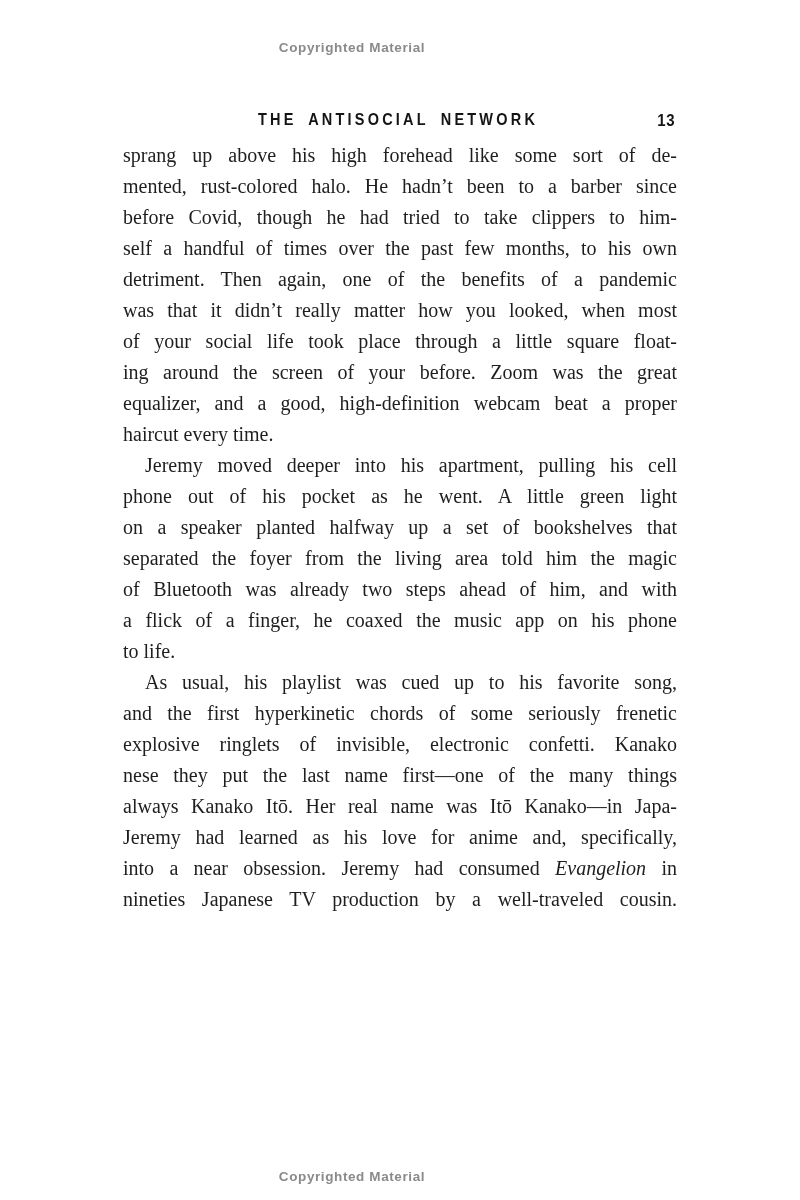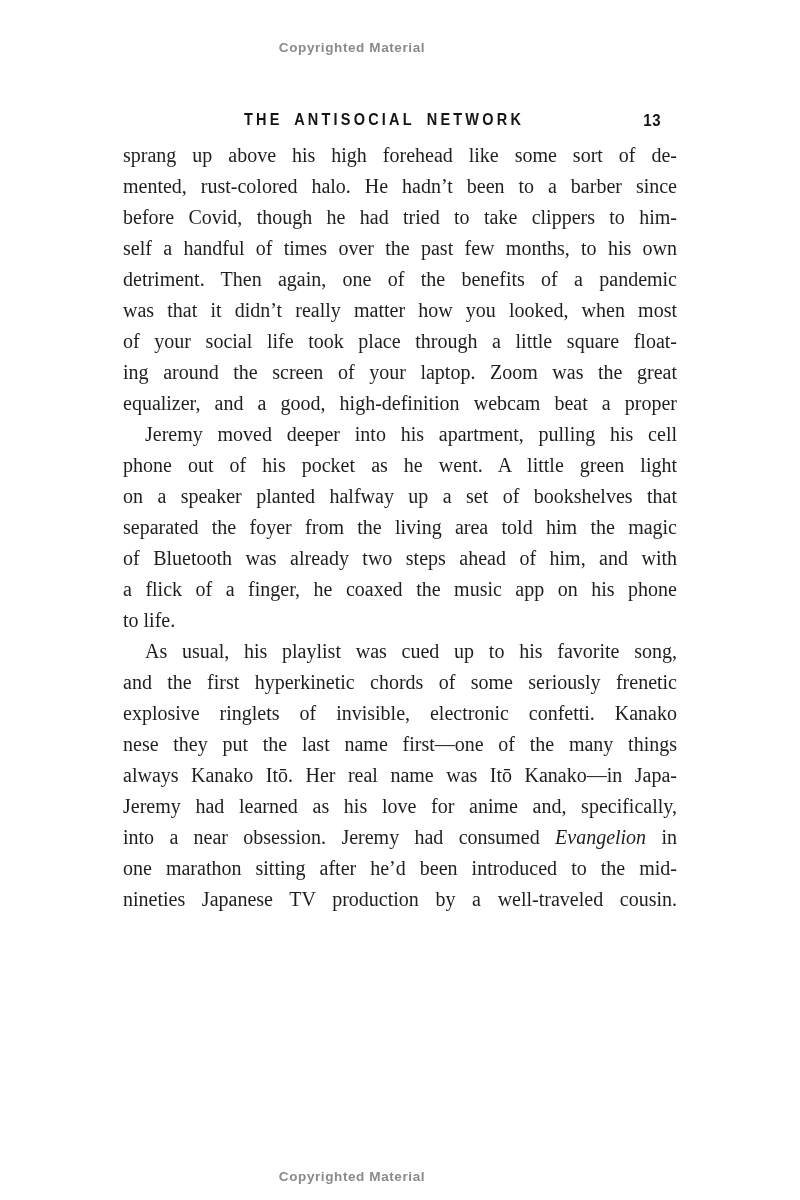--- a/index.html
+++ b/index.html
@@ -27,21 +27,21 @@
     font-weight: 700;
     letter-spacing: 0.6px;
     color: #8a8a8a;
   }
   .copyright-top { top: 28px; }
   .copyright-bottom { top: 1157px; }
 
   .page-header {
     position: absolute;
     top: 100px;
-    left: 107px;
+    left: 121px;
     width: 554px;
     height: 18px;
   }
   .running-head {
     position: absolute;
     left: 0;
     right: 0;
     text-align: center;
     font-family: "Liberation Sans", sans-serif;
     font-size: 14.5px;
@@ -99,40 +99,40 @@
 
   <div class="page-body">
       <div class="para">
         <div class="line just"><span>sprang up above his high forehead like some sort of de-</span></div>
         <div class="line just"><span>mented, rust-colored halo. He hadn’t been to a barber since</span></div>
         <div class="line just"><span>before Covid, though he had tried to take clippers to him-</span></div>
         <div class="line just"><span>self a handful of times over the past few months, to his own</span></div>
         <div class="line just"><span>detriment. Then again, one of the benefits of a pandemic</span></div>
         <div class="line just"><span>was that it didn’t really matter how you looked, when most</span></div>
         <div class="line just"><span>of your social life took place through a little square float-</span></div>
-        <div class="line just"><span>ing around the screen of your laptop. Zoom was the great</span></div>
+        <div class="line just"><span>ing around the screen of your before. Zoom was the great</span></div>
         <div class="line just"><span>equalizer, and a good, high-definition webcam beat a proper</span></div>
+        <div class="line"><span>haircut every time.</span></div>
       </div>
       <div class="para">
         <div class="line just first-indent"><span>Jeremy moved deeper into his apartment, pulling his cell</span></div>
         <div class="line just"><span>phone out of his pocket as he went. A little green light</span></div>
         <div class="line just"><span>on a speaker planted halfway up a set of bookshelves that</span></div>
         <div class="line just"><span>separated the foyer from the living area told him the magic</span></div>
         <div class="line just"><span>of Bluetooth was already two steps ahead of him, and with</span></div>
         <div class="line just"><span>a flick of a finger, he coaxed the music app on his phone</span></div>
         <div class="line"><span>to life.</span></div>
       </div>
       <div class="para">
         <div class="line just first-indent"><span>As usual, his playlist was cued up to his favorite song,</span></div>
         <div class="line just"><span>and the first hyperkinetic chords of some seriously frenetic</span></div>
         <div class="line just"><span>explosive ringlets of invisible, electronic confetti. Kanako</span></div>
         <div class="line just"><span>nese they put the last name first—one of the many things</span></div>
         <div class="line just"><span>always Kanako Itō. Her real name was Itō Kanako—in Japa-</span></div>
         <div class="line just"><span>Jeremy had learned as his love for anime and, specifically,</span></div>
         <div class="line just"><span>into a near obsession. Jeremy had consumed </span><span class="it">Evangelion</span><span> in</span></div>
-        <div class="line just"><span>one marathon sitting after he’d been introduced to the mid-</span></div>
         <div class="line just"><span>nineties Japanese TV production by a well-traveled cousin.</span></div>
       </div>
     </div>
 
   <div class="copyright copyright-bottom">Copyrighted Material</div>
 
 </div>
 
 </body></html>

